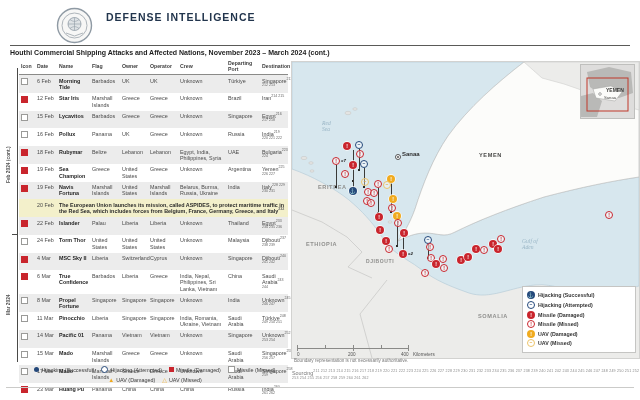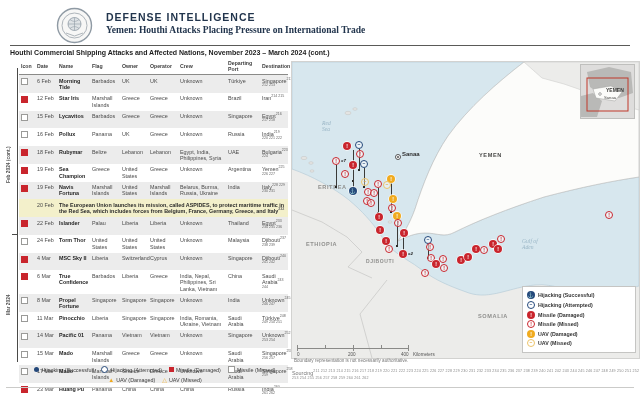--- a/index.html
+++ b/index.html
@@ -105,21 +105,20 @@
 <div id="page">
 
   <svg class="hdr-seal" viewBox="0 0 37 37">
     <circle cx="18.5" cy="18.5" r="17" fill="#f7f7f6" stroke="#8f9aa4" stroke-width="1.4"></circle>
     <circle cx="18.5" cy="18.5" r="12.5" fill="none" stroke="#9aa3ab" stroke-width="0.8"></circle>
     <circle cx="18.5" cy="17" r="6.5" fill="#dfe3e6" stroke="#8f9aa4" stroke-width="0.8"></circle>
     <path d="M12,17 H25 M18.5,10.5 V23.5 M14,12.5 C17,15 20,15 23,12.5 M14,21.5 C17,19 20,19 23,21.5" stroke="#8f9aa4" stroke-width="0.6" fill="none"></path>
     <path d="M10,26 L18.5,29 L27,26" stroke="#9aa3ab" stroke-width="0.8" fill="none"></path>
   </svg>
   <div class="hdr-agency">DEFENSE INTELLIGENCE</div>
-  <div class="hdr-sub">Yemen: Houthi Attacks Placing Pressure on International Trade</div>
   <div class="hdr-rule"></div>
   <div class="sec-title">Houthi Commercial Shipping Attacks and Affected Nations, November 2023 – March 2024 (cont.)</div>
 
   <div class="rail-line"></div>
   <div class="rail-tick"></div>
   <div class="month-label month-feb">Feb 2024 (cont.)</div>
   <div class="month-label month-mar">Mar 2024</div>
 
   <table class="atk">
     <colgroup>

